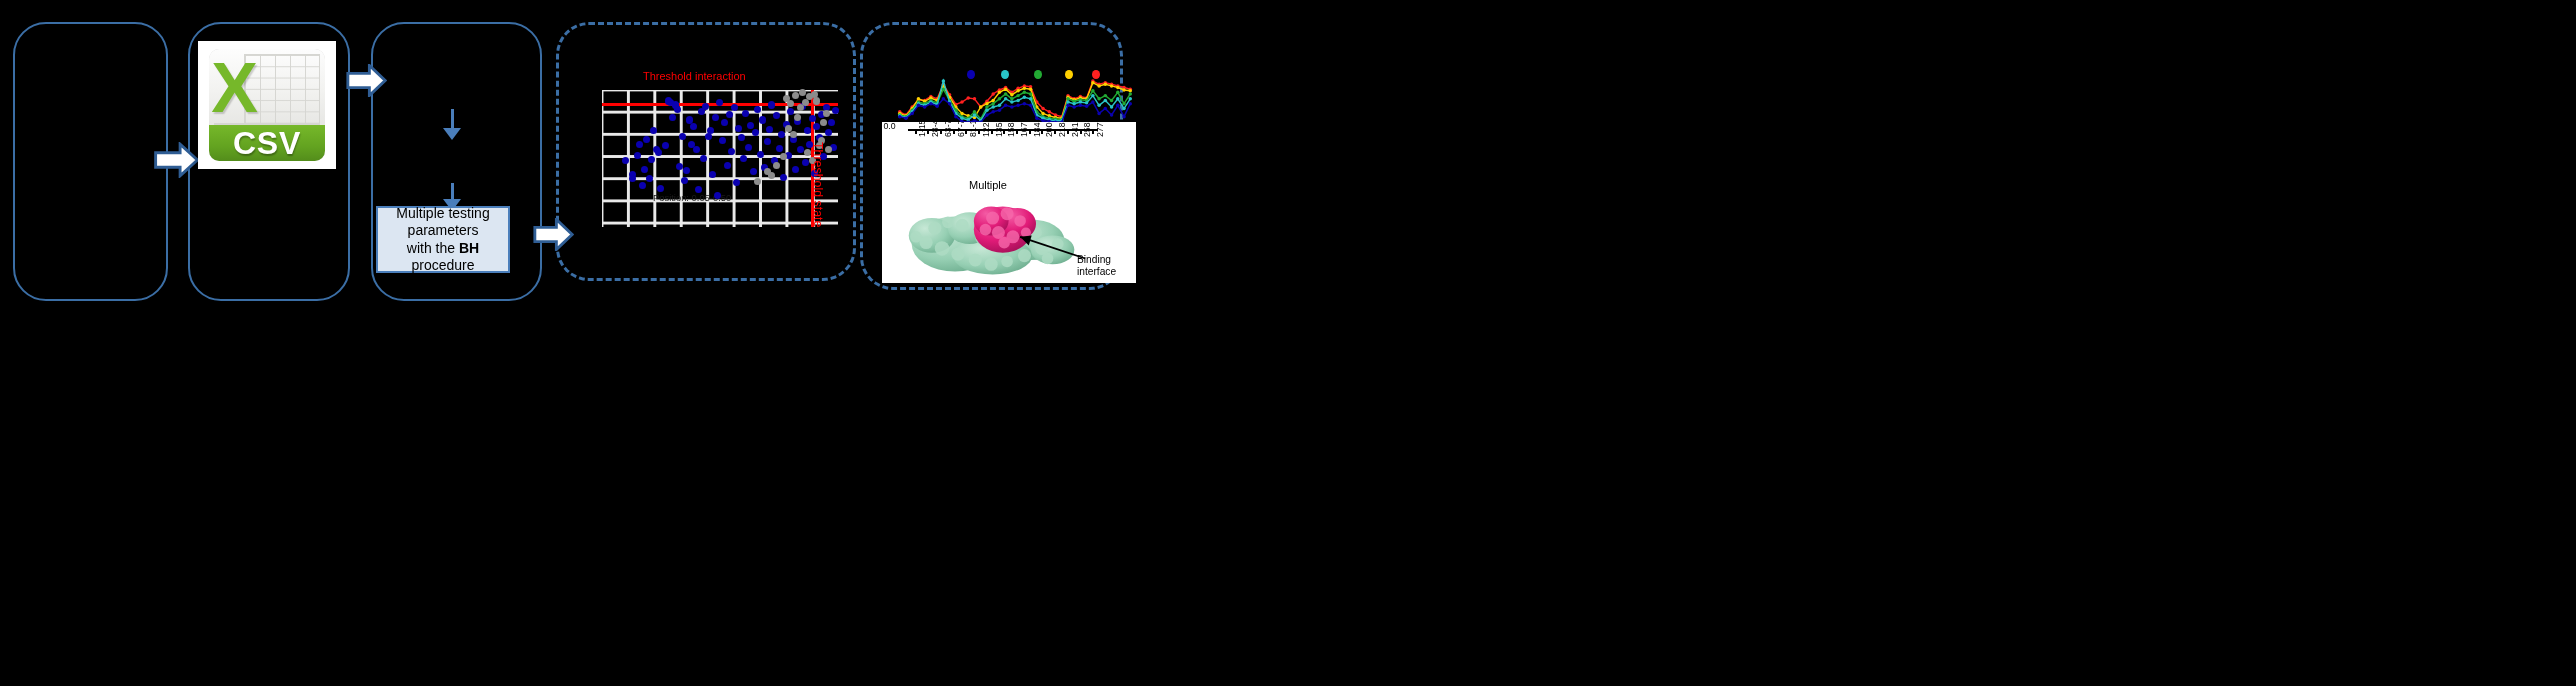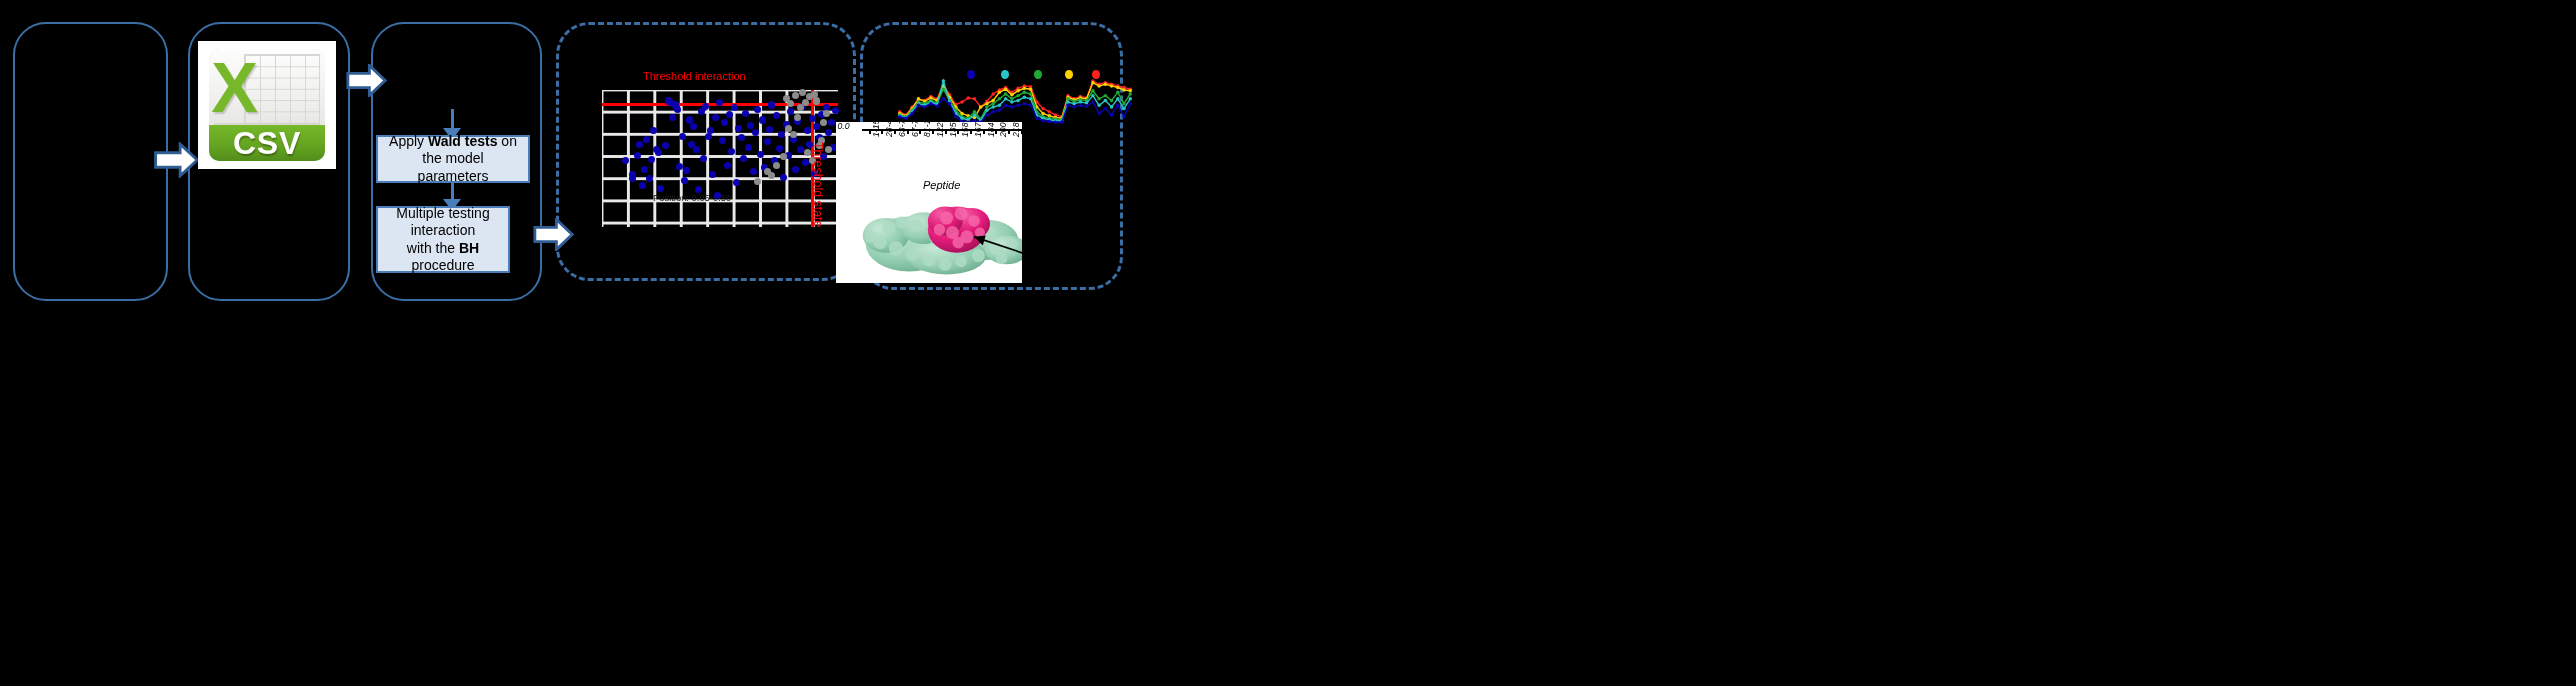--- a/index.html
+++ b/index.html
@@ -111,34 +111,28 @@
   <div class="arrow" style="left:346px;top:64px;width:41px;height:33px;">
     <svg width="41" height="33" viewBox="0 0 56 46">
       <polygon points="2,13 32,13 32,2 54,23 32,44 32,33 2,33" fill="#ffffff" stroke="#2f5d94" stroke-width="4"></polygon>
     </svg>
   </div>
 
 
   <div class="vconn" style="left:451px;top:109px;height:22px;"></div>
   <div class="vhead" style="left:443px;top:128px;"></div>
 
-  <div class="pbox" style="left:376px;top:135px;width:154px;height:48px;">
-    <div style="font-size:14px;">
-      <div>Apply <b>Wald tests</b> on</div>
-      <div>the model parameters</div>
-    </div>
-  </div>
 
   <div class="vconn" style="left:451px;top:183px;height:19px;"></div>
   <div class="vhead" style="left:443px;top:199px;"></div>
 
   <div class="pbox" style="left:376px;top:206px;width:134px;height:67px;">
     <div style="font-size:14px;">
       <div>Multiple testing</div>
-      <div>interaction</div>
+      <div>parameters</div>
       <div>with the <b>BH</b> procedure</div>
     </div>
   </div>
 
   <div class="arrow" style="left:533px;top:218px;width:41px;height:33px;">
     <svg width="41" height="33" viewBox="0 0 56 46">
       <polygon points="2,13 32,13 32,2 54,23 32,44 32,33 2,33" fill="#ffffff" stroke="#2f5d94" stroke-width="4"></polygon>
     </svg>
   </div>
 
@@ -464,21 +458,21 @@
       </svg>
   </div>
   <div id="pep-legend" style="position:absolute;left:895px;top:70px;width:240px;height:16px;">
       <div class="legend-dot" style="position: absolute; left: 72px; top: 0px; width: 8px; height: 9.4px; border-radius: 50%; background: rgb(10, 0, 176);"></div>
       <div class="legend-dot" style="position: absolute; left: 106px; top: 0px; width: 8px; height: 9.4px; border-radius: 50%; background: rgb(41, 197, 200);"></div>
       <div class="legend-dot" style="position: absolute; left: 139px; top: 0px; width: 8px; height: 9.4px; border-radius: 50%; background: rgb(34, 170, 51);"></div>
       <div class="legend-dot" style="position: absolute; left: 170px; top: 0px; width: 8px; height: 9.4px; border-radius: 50%; background: rgb(255, 208, 0);"></div>
       <div class="legend-dot" style="position: absolute; left: 197px; top: 0px; width: 8px; height: 9.4px; border-radius: 50%; background: rgb(255, 32, 32);"></div>
     </div>
 
-  <div class="fig-white" style="left:836px;top:122px;width:186px;height:161px;font-style:italic;">
+  <div class="fig-white" style="left:882px;top:122px;width:254px;height:161px;">
     <div class="axis-line" style="left:26px;top:7.3px;width:190px;height:1.5px;"></div>
     <div class="ytick" style="left:1.5px;top:-1.5px;font-size:8.7px;">0.0</div>
     <div id="pep-ticks" style="position:absolute;left:0;top:0;width:222px;height:14.5px;">
         <div class="tick" style="left: 33px; top: 7.3px; height: 4.4px;"></div>
         <div class="tick" style="left: 45px; top: 7.3px; height: 4.4px;"></div>
         <div class="tick" style="left: 58px; top: 7.3px; height: 4.4px;"></div>
         <div class="tick" style="left: 71px; top: 7.3px; height: 4.4px;"></div>
         <div class="tick" style="left: 83px; top: 7.3px; height: 4.4px;"></div>
         <div class="tick" style="left: 96px; top: 7.3px; height: 4.4px;"></div>
         <div class="tick" style="left: 109px; top: 7.3px; height: 4.4px;"></div>
@@ -501,21 +495,21 @@
         <div class="ptlab" style="left: 112px; top: 14.5px; font-size: 8.7px;">135-144</div>
         <div class="ptlab" style="left: 124px; top: 14.5px; font-size: 8.7px;">158-166</div>
         <div class="ptlab" style="left: 137px; top: 14.5px; font-size: 8.7px;">167-180</div>
         <div class="ptlab" style="left: 150px; top: 14.5px; font-size: 8.7px;">184-199</div>
         <div class="ptlab" style="left: 162px; top: 14.5px; font-size: 8.7px;">200-214</div>
         <div class="ptlab" style="left: 175px; top: 14.5px; font-size: 8.7px;">218-237</div>
         <div class="ptlab" style="left: 188px; top: 14.5px; font-size: 8.7px;">241-257</div>
         <div class="ptlab" style="left: 200px; top: 14.5px; font-size: 8.7px;">258-266</div>
         <div class="ptlab" style="left: 213px; top: 14.5px; font-size: 8.7px;">277-284</div>
       </div>
-    <div class="axtitle" style="left:87px;top:57px;font-size:11px;">Peptide</div>
+    <div class="axtitle" style="left:87px;top:57px;font-size:11px;">Multiple</div>
 
     <svg width="222" height="94" viewBox="0 0 305 130" style="position:absolute;left:0;top:70px;">
       <defs>
         <radialGradient id="gA" cx="35%" cy="30%" r="80%">
           <stop offset="0%" stop-color="#c7e8d6"></stop>
           <stop offset="60%" stop-color="#96cfb3"></stop>
           <stop offset="100%" stop-color="#6aab8c"></stop>
         </radialGradient>
         <radialGradient id="gB" cx="35%" cy="25%" r="80%">
           <stop offset="0%" stop-color="#f45ba4"></stop>

